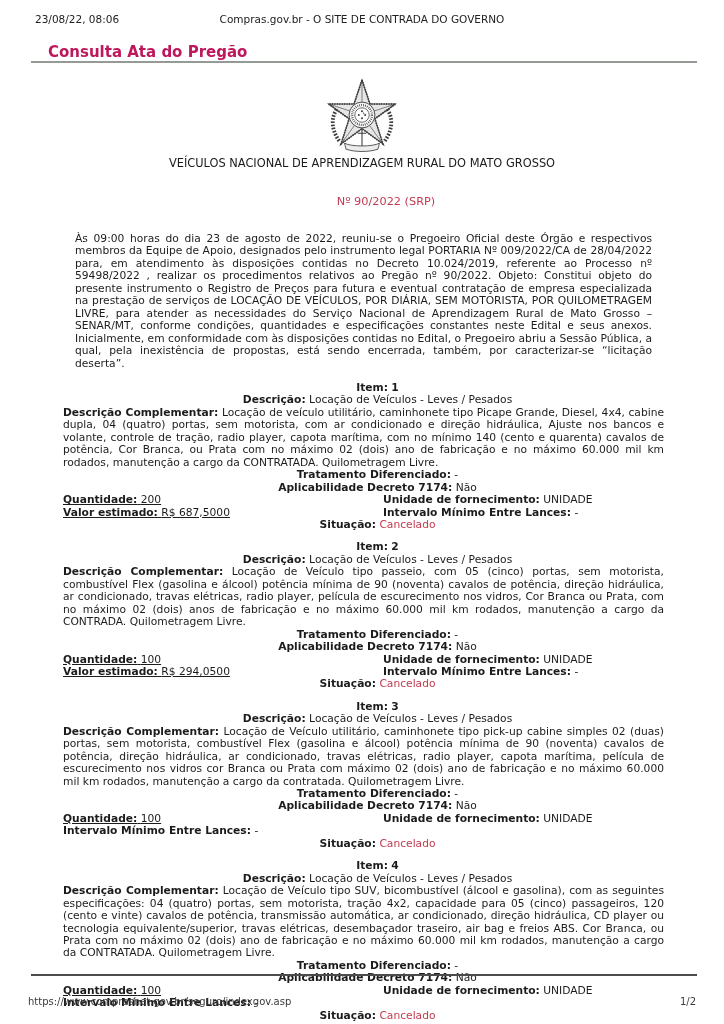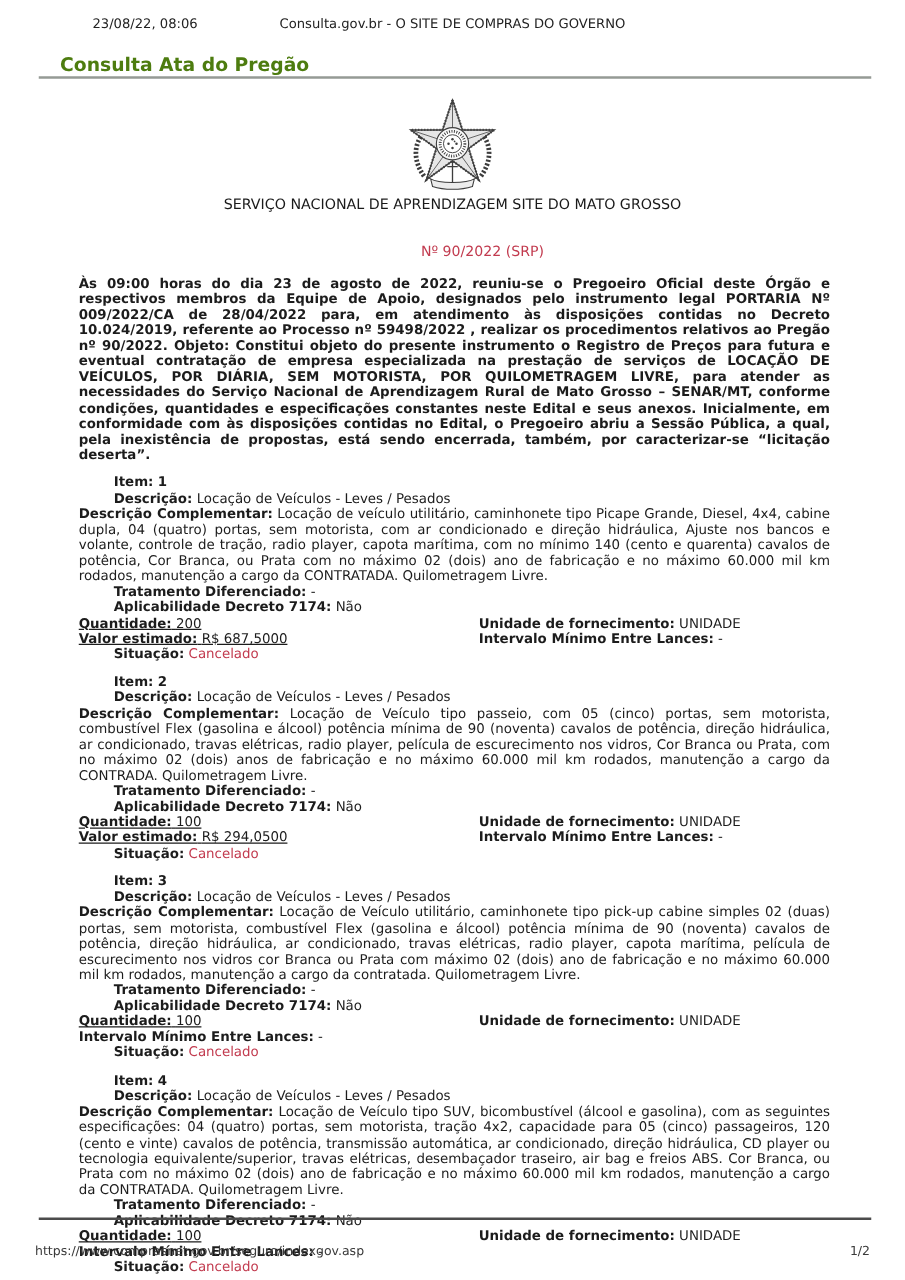--- a/index.html
+++ b/index.html
@@ -7,59 +7,59 @@
   body {
     width:724px; height:1024px; position:relative; overflow:hidden;
     font-family:"DejaVu Sans","Liberation Sans",sans-serif;
     color:#1c1c1c;
     -webkit-font-smoothing:antialiased;
   }
   .page { position:relative; width:724px; height:1024px; overflow:hidden; }
 
   
   .print-header { position:absolute; top:13px; left:0; width:100%; height:14px; font-size:10.5px; color:#222; }
-  .print-datetime { position:absolute; left:35px; top:0;margin-left:39px; }
+  .print-datetime { position:absolute; left:35px; top:0; }
   .print-site-title { position:absolute; left:0; top:0; width:100%; text-align:center; }
 
   
-  .section-title { position:absolute; top:43px; left:48px; font-size:15px; font-weight:bold; color:#4d7c0f; }
+  .section-title { position:absolute; top:43px; left:48px; font-size:15px; font-weight:bold; color:#be185d; }
   .header-rule { position:absolute; top:61px; left:31px; width:666px; height:0; border-top:2px solid #959a95; }
 
   
   .logo { position:absolute; top:77px; left:50%; transform:translateX(-50%); width:76px; height:76px; }
 
   
   .org        { position:absolute; top:156px; left:0; width:100%; text-align:center; font-size:11.4px; color:#1a1a1a; }
   .doc-title  { position:absolute; top:180px; left:0; width:100%; text-align:center; font-size:11.8px; font-weight:bold; }
   .doc-number { position:absolute; top:195px; left:0; width:100%; text-align:center; font-size:11.3px; color:#c23b4f;padding-left:48px; }
 
   
   .content { position:absolute; top:221px; left:63px; width:601px; font-size:10.7px; line-height:12.45px; text-align:justify; }
-  .intro { margin:0;font-weight:bold; }
+  .intro { margin:12px; }
   .item { margin-top:10px; }
-  .line { text-align:left;margin-left:28px; }
+  .line { text-align:center;margin-left:28px; }
   .b { font-weight:bold; }
   .red { color:#c23b4f; }
   .cols { display:flex; text-align:left; }
   .col-left { width:320px; flex:none;text-decoration:underline; }
   .col-right { flex:1; }
 
   
   .footer-rule { position:absolute; top:974px; left:31px; width:666px; height:0; border-top:2px solid #4c4c4c; }
   .footer-url  { position:absolute; top:996px; left:28px; font-size:10px; color:#3a3a3a; }
   .page-num    { position:absolute; top:996px; right:28px; font-size:10px; color:#3a3a3a;text-align:center; }
 </style>
 </head>
 <body>
 
 <div class="page">
 
   <div class="print-header">
     <span class="print-datetime">23/08/22, 08:06</span>
-    <span class="print-site-title">Consulta.gov.br - O SITE DE COMPRAS DO GOVERNO</span>
+    <span class="print-site-title">Compras.gov.br - O SITE DE CONTRADA DO GOVERNO</span>
   </div>
 
   <div class="section-title">Consulta Ata do Pregão</div>
   <div class="header-rule"></div>
 
   <div class="logo">
     <svg viewBox="0 0 100 100" width="76" height="76" aria-hidden="true">
       <g fill="none" stroke="#3d3d3d">
         <polygon fill="#e6e6e6" stroke-width="1.4" points="50,4 60.5,35.5 94,35.5 67,55 77.5,88 50,68 22.5,88 33,55 6,35.5 39.5,35.5"></polygon>
         <polygon stroke-width="2.4" stroke-dasharray="1.2,2" points="50,4 60.5,35.5 94,35.5 67,55 77.5,88 50,68 22.5,88 33,55 6,35.5 39.5,35.5"></polygon>
@@ -75,21 +75,21 @@
       <g fill="#3d3d3d">
         <circle cx="50" cy="45.2" r="1.3"></circle>
           <circle cx="45.8" cy="50" r="1.3"></circle>
         <circle cx="54.2" cy="50" r="1.3"></circle>
           <circle cx="50" cy="54.4" r="1.3"></circle>
         <circle cx="52.2" cy="47.6" r="0.9"></circle>
       </g>
     </svg>
   </div>
 
-  <div class="org">SERVIÇO NACIONAL DE APRENDIZAGEM SITE DO MATO GROSSO</div>
+  <div class="org">VEÍCULOS NACIONAL DE APRENDIZAGEM RURAL DO MATO GROSSO</div>
   <div class="doc-number">Nº 90/2022 (SRP)</div>
 
   <div class="content">
     <p class="intro">Às 09:00 horas do dia 23 de agosto de 2022, reuniu-se o Pregoeiro Oficial deste Órgão e respectivos membros da Equipe de Apoio, designados pelo instrumento legal PORTARIA Nº 009/2022/CA de 28/04/2022 para, em atendimento às disposições contidas no Decreto 10.024/2019, referente ao Processo nº 59498/2022 , realizar os procedimentos relativos ao Pregão nº 90/2022. Objeto: Constitui objeto do presente instrumento o Registro de Preços para futura e eventual contratação de empresa especializada na prestação de serviços de LOCAÇÃO DE VEÍCULOS, POR DIÁRIA, SEM MOTORISTA, POR QUILOMETRAGEM LIVRE, para atender as necessidades do Serviço Nacional de Aprendizagem Rural de Mato Grosso – SENAR/MT, conforme condições, quantidades e especificações constantes neste Edital e seus anexos. Inicialmente, em conformidade com às disposições contidas no Edital, o Pregoeiro abriu a Sessão Pública, a qual, pela inexistência de propostas, está sendo encerrada, também, por caracterizar-se “licitação deserta”.</p>
 
     <div class="item">
       <div class="line"><span class="b">Item:</span> <span class="b">1</span></div>
       <div class="line"><span class="b">Descrição:</span> <span>Locação de Veículos - Leves / Pesados</span></div>
       <p><span class="b">Descrição Complementar:</span> <span>Locação de veículo utilitário, caminhonete tipo Picape Grande, Diesel, 4x4, cabine dupla, 04 (quatro) portas, sem motorista, com ar condicionado e direção hidráulica, Ajuste nos bancos e volante, controle de tração, radio player, capota marítima, com no mínimo 140 (cento e quarenta) cavalos de potência, Cor Branca, ou Prata com no máximo 02 (dois) ano de fabricação e no máximo 60.000 mil km rodados, manutenção a cargo da CONTRATADA. Quilometragem Livre.</span></p>
       <div class="line"><span class="b">Tratamento Diferenciado:</span> <span>-</span></div>

